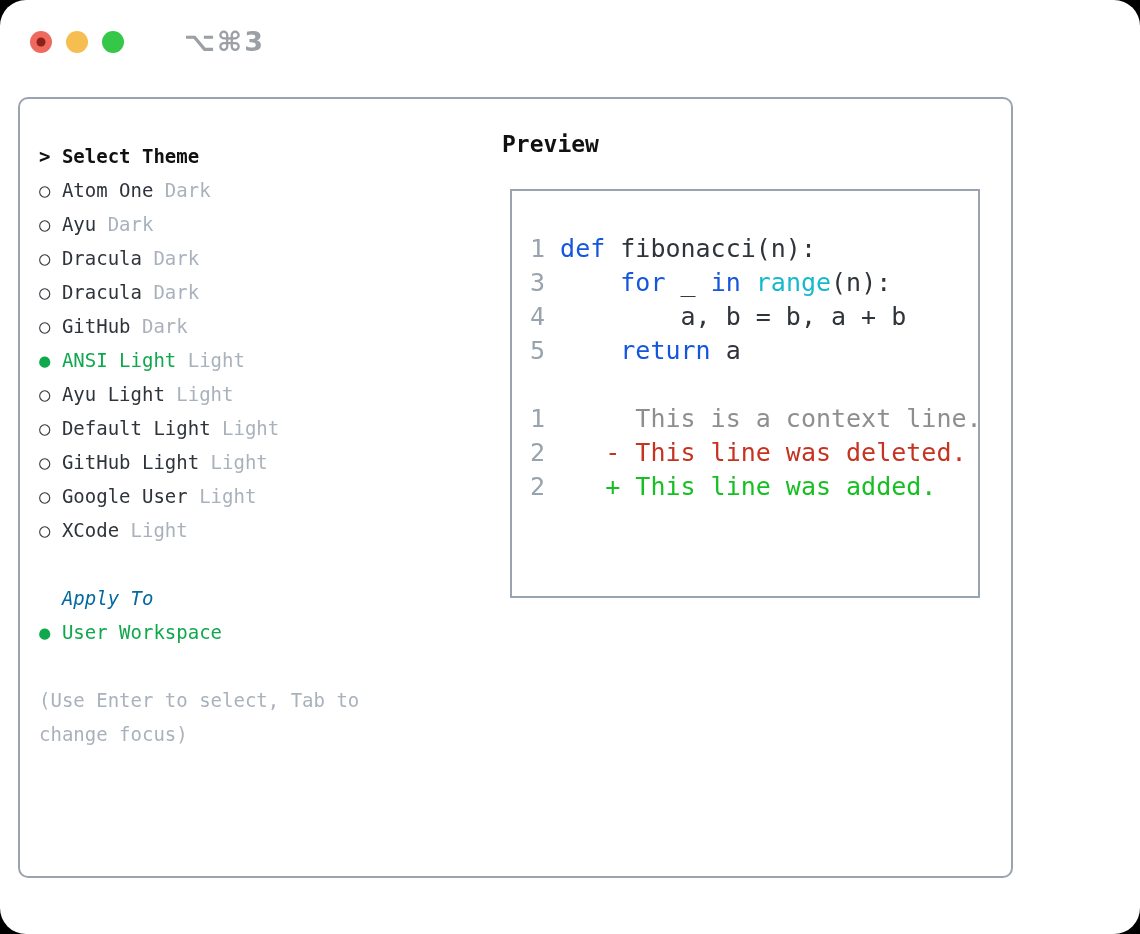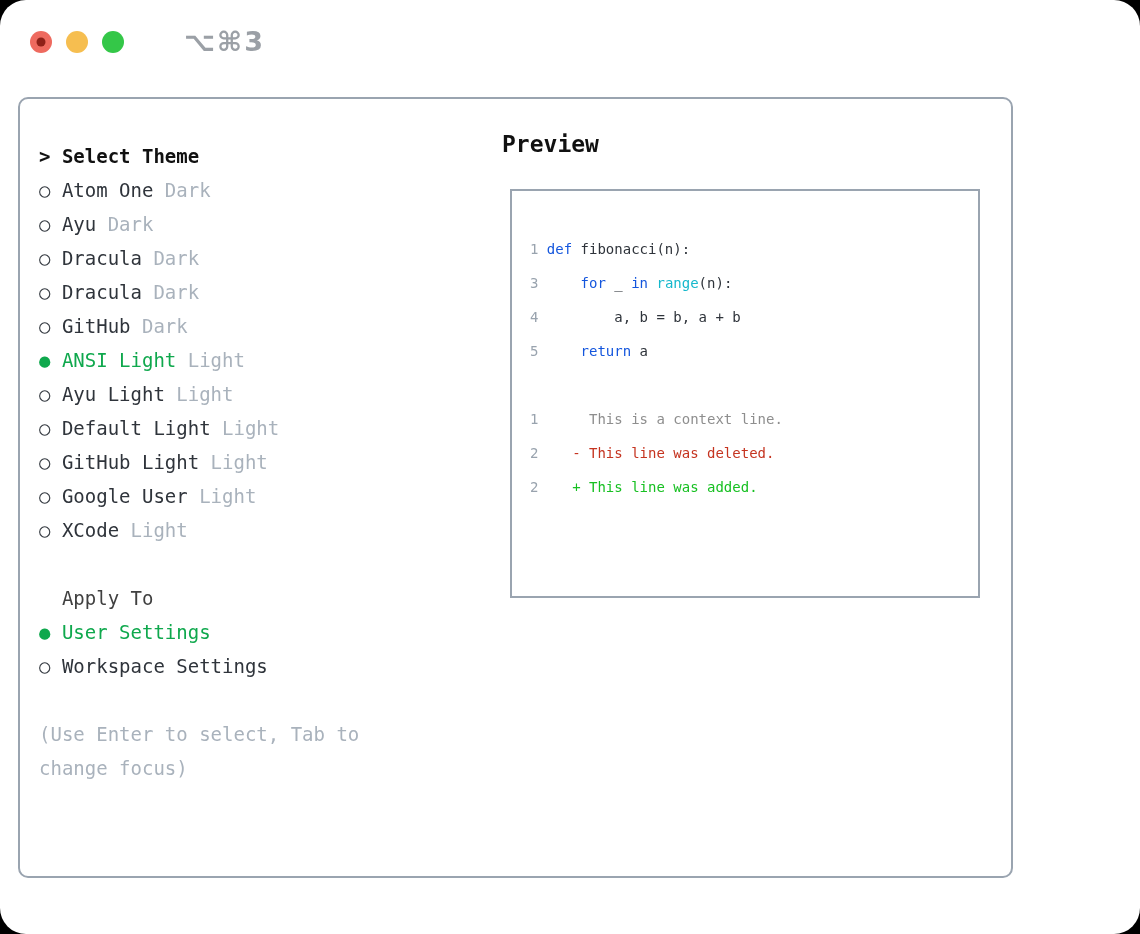--- a/index.html
+++ b/index.html
@@ -57,36 +57,36 @@
   }
   .row{white-space:pre;height:34px;}
   .header-row{font-weight:bold;color:#111111;}
   .prefix{font-weight:bold;color:#111111;}
   .marker{color:#383d44;}
   .theme-name{color:var(--text-dark,#2f343b);}
   .theme-tag{color:var(--tag-gray,#a9b2bc);}
   .item-selected .marker,
   .item-selected .theme-name,
   .item-selected .apply-label{color:var(--accent-green,#0fa84d);}
-  .apply-header{color:#404040;}
+  .apply-header{color:#0369a1;font-style:italic;}
   .apply-label{color:var(--text-dark,#2f343b);}
   .spacer{height:34px;}
   .hint{color:var(--tag-gray,#a9b2bc);}
   
   .preview-header{font-weight:bold;color:#111111;height:34px;white-space:pre;}
   .preview-box{
     margin-top:28px;margin-left:8px;
     width:470px;height:409px;
     border:2px solid var(--border-gray,#9aa4b0);
     box-sizing:border-box;
     padding:41px 0 0 18px;
     background:#ffffff;
     overflow:hidden;
   }
-  .crow{white-space:pre;height:34px;line-height:34px;font-size:14px;}
+  .crow{white-space:pre;height:34px;line-height:34px;font-size:25px;}
   .gutter{display:inline-block;width:2ch;color:var(--line-number-gray,#99a3ae);}
   .tok-plain{color:var(--text-dark,#2f343b);}
   .tok-keyword{color:var(--keyword-blue,#1456dd);}
   .tok-function{color:var(--function-cyan,#16b8cc);}
   .tok-number{color:var(--number-green,#17c022);}
   .tok-context{color:var(--context-gray,#8e8e8e);}
   .tok-deleted{color:var(--deleted-red,#c53420);}
   .tok-added{color:var(--added-green,#17c022);}
 </style>
 </head>
@@ -131,23 +131,22 @@
   <div class="row theme-item"><span class="marker">○ </span><span class="theme-name">Google User </span><span class="theme-tag">Light</span></div>
 
   <div class="row theme-item"><span class="marker">○ </span><span class="theme-name">XCode </span><span class="theme-tag">Light</span></div>
 </div>
 
       <div class="spacer"></div>
 
       <div class="row apply-header" style="padding-left:2ch"><span>Apply To</span></div>
 
       <div id="apply-list">
-  <div class="row apply-item item-selected"><span class="marker">● </span><span class="apply-label">User Settings</span></div>
+  <div class="row apply-item item-selected"><span class="marker">● </span><span class="apply-label">User Workspace</span></div>
 
-  <div class="row apply-item"><span class="marker">○ </span><span class="apply-label">Workspace Settings</span></div>
 </div>
 
       <div class="spacer"></div>
 
       <div id="hint-lines">
           <div class="row hint">(Use Enter to select, Tab to</div>
           <div class="row hint">change focus)</div>
         </div>
     </div>
 

